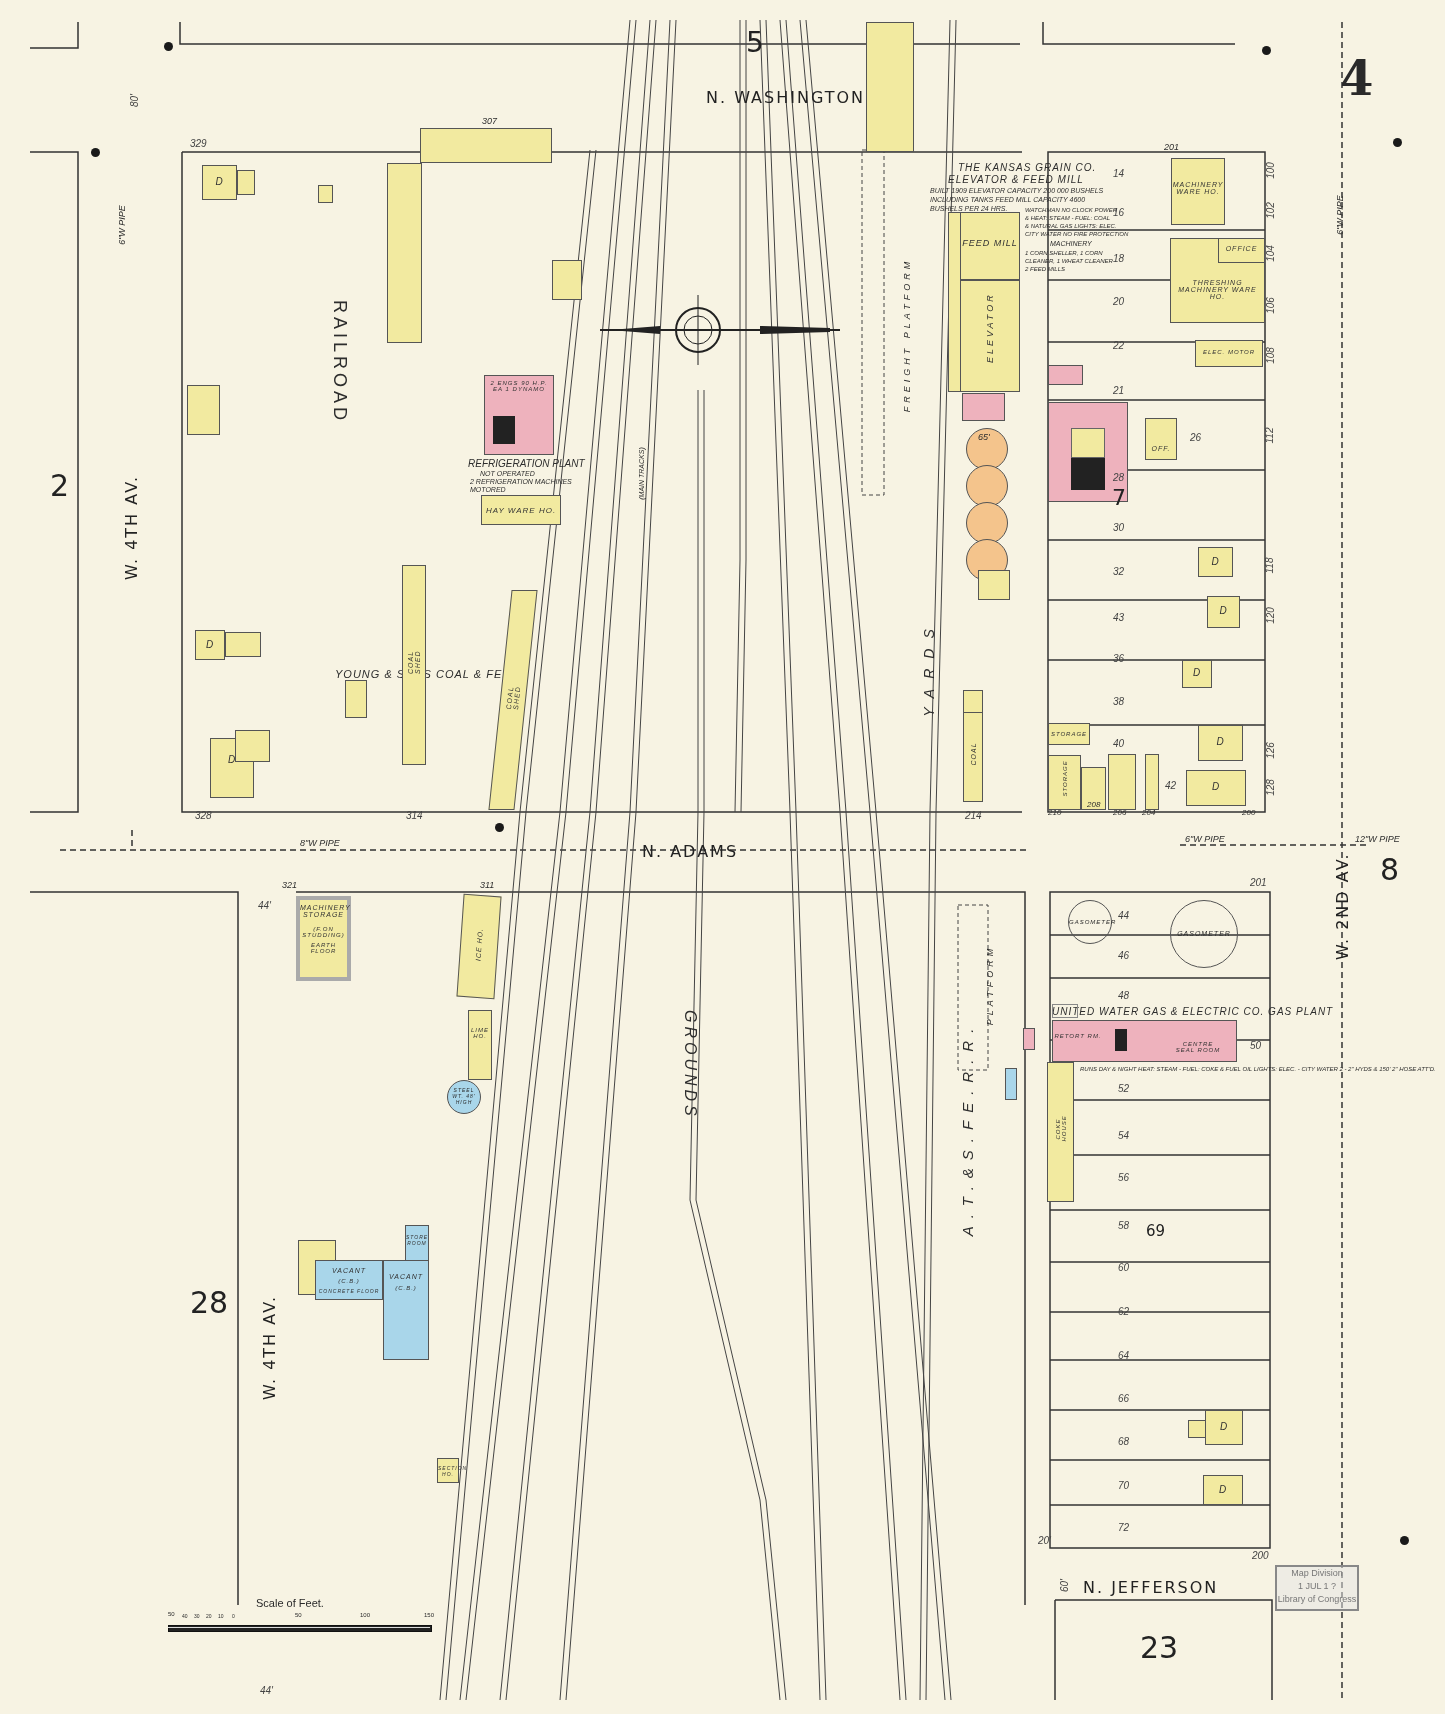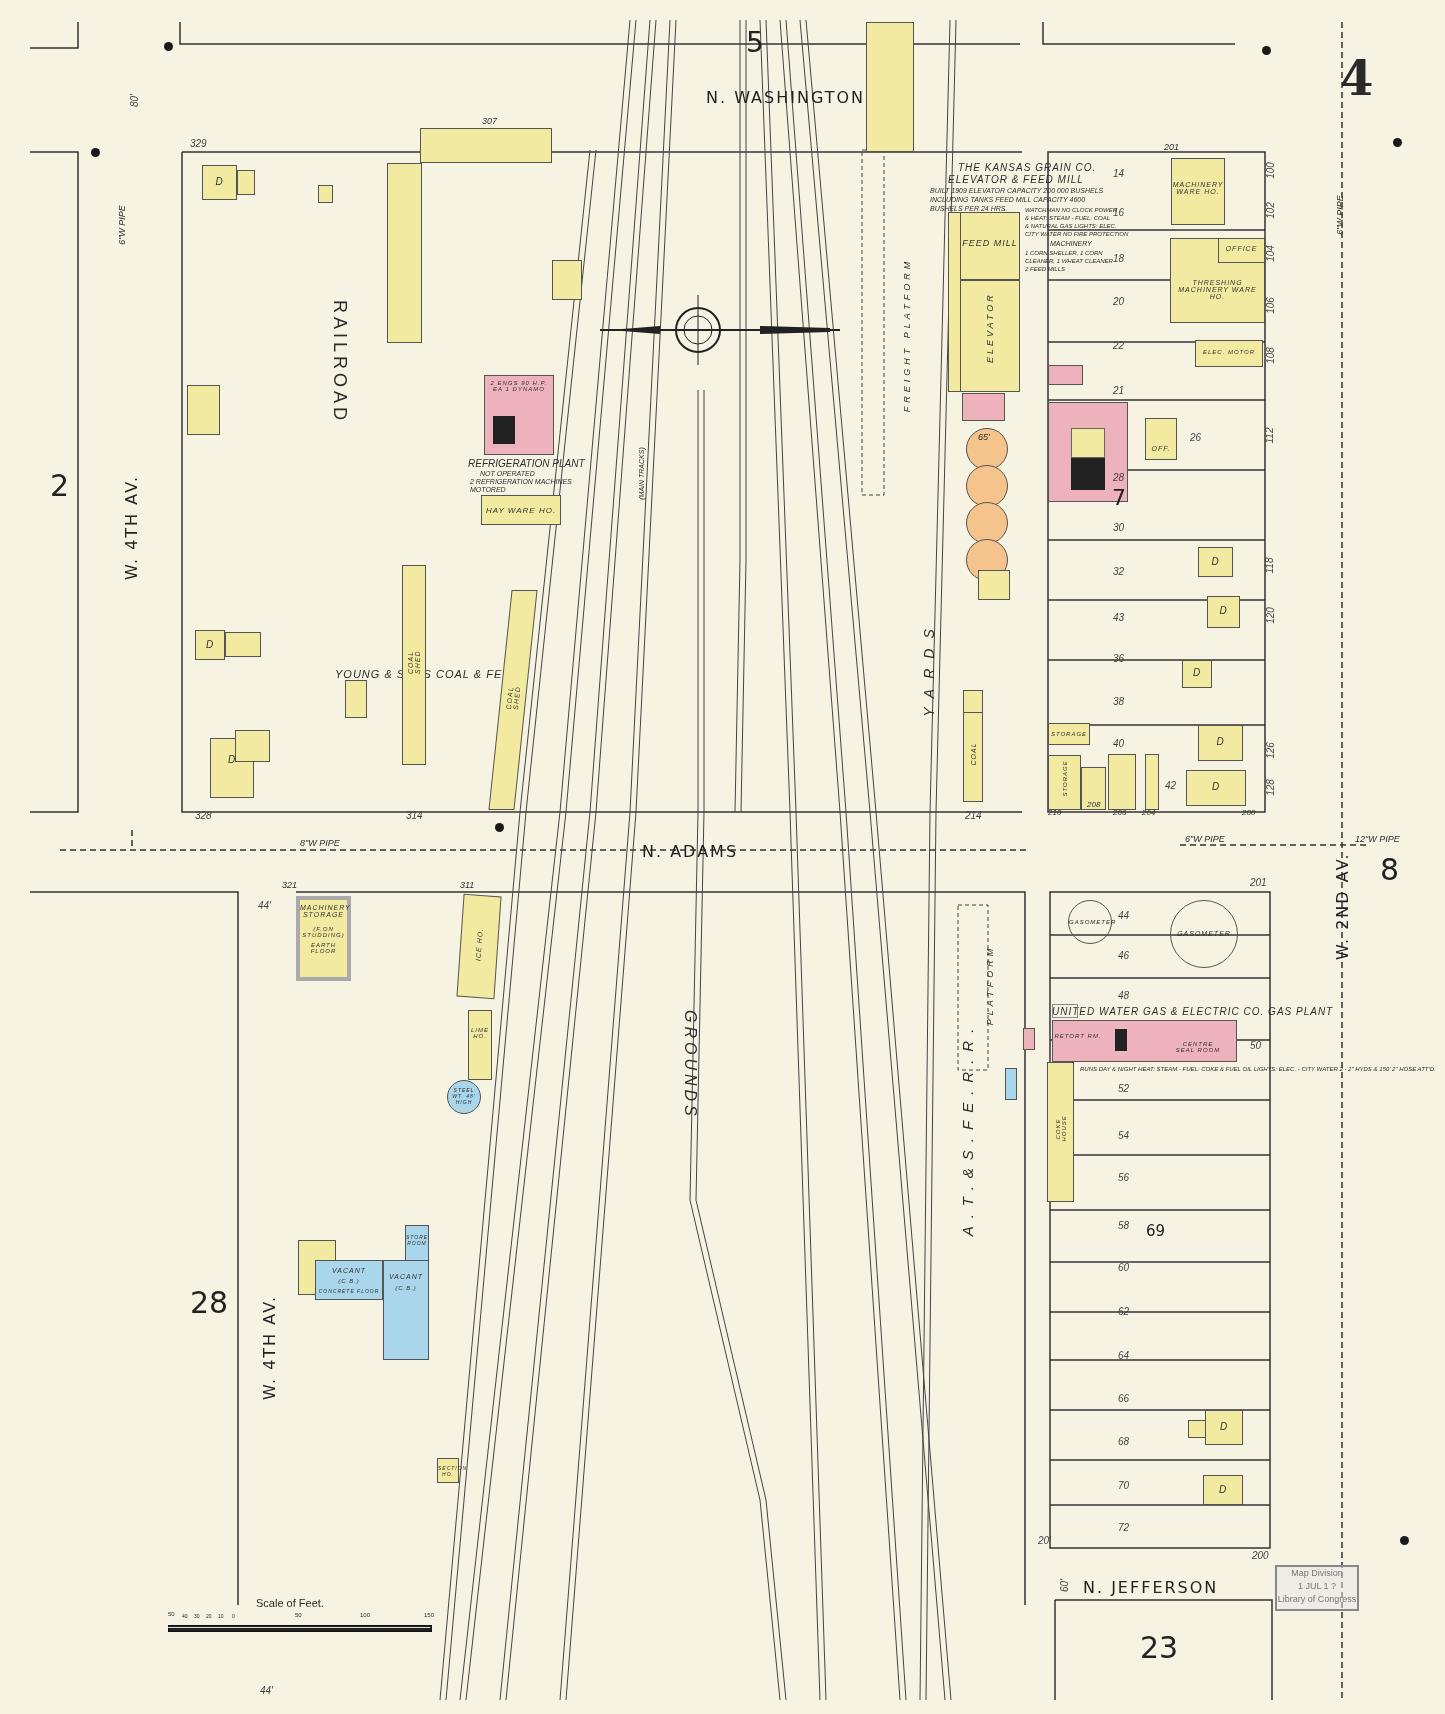--- a/index.html
+++ b/index.html
@@ -282,21 +282,21 @@
   <div class="lbl" style="left:1242px;top:808px;font-size:8px">200</div>
 
   <div class="bignum" style="left:1112px;top:485px;font-size:22px">7</div>
 
   <div class="lbl" style="left:282px;top:880px;font-size:9px">321</div>
   <div class="bld frame" style="left:296px;top:896px;width:55px;height:85px;border:4px solid #aaa">
     <div class="btext" style="top:4px;font-size:7px">MACHINERY STORAGE</div>
     <div class="btext" style="top:26px;font-size:6px">(F.ON STUDDING)</div>
     <div class="btext" style="top:42px;font-size:6px">EARTH FLOOR</div>
   </div>
-  <div class="lbl" style="left:460px;top:880px;font-size:9px">311</div>
+  <div class="lbl" style="left:480px;top:880px;font-size:9px">311</div>
   <div class="bld frame" style="left:460px;top:895px;width:38px;height:103px;transform:rotate(4deg)">
     <div class="btext rot" style="top:45px;font-size:7px">ICE HO.</div>
   </div>
   <div class="bld frame" style="left:468px;top:1010px;width:24px;height:70px">
     <div class="btext" style="top:16px;font-size:6px">LIME HO.</div>
   </div>
   <div class="gas iron" style="left:447px;top:1080px;width:34px;height:34px;padding-top:6px;box-sizing:border-box;font-size:5px"><span style="white-space:normal">STEEL WT. 48' HIGH</span></div>
 
   <div class="bld frame" style="left:298px;top:1240px;width:38px;height:55px"></div>
   <div class="bld iron" style="left:315px;top:1260px;width:68px;height:40px">

